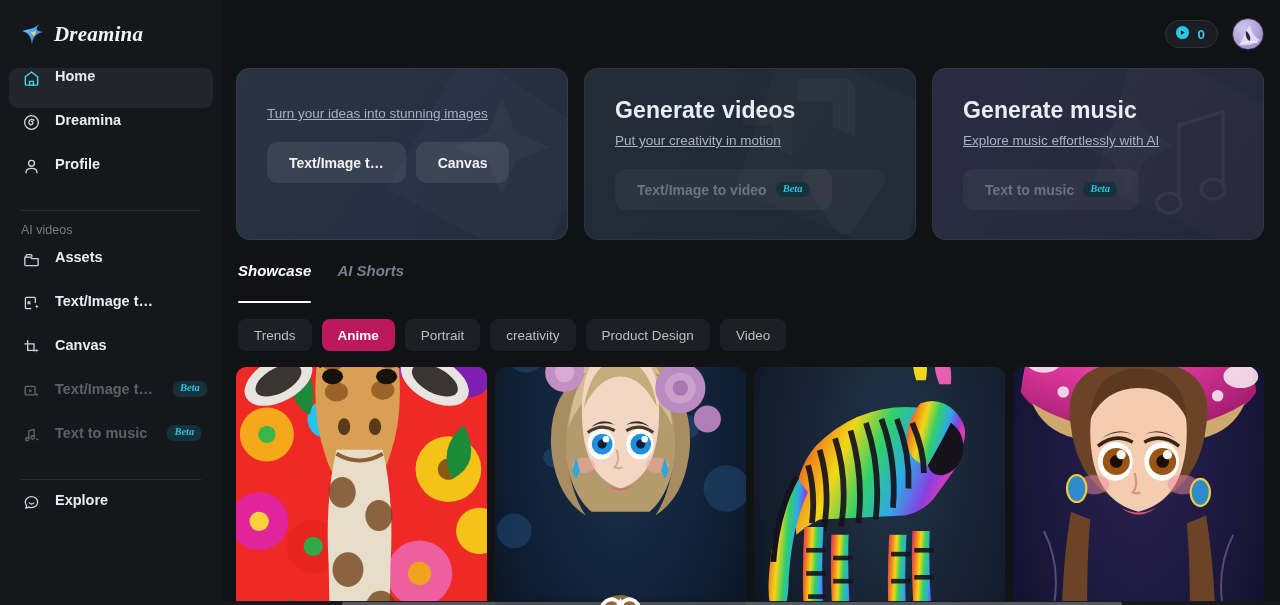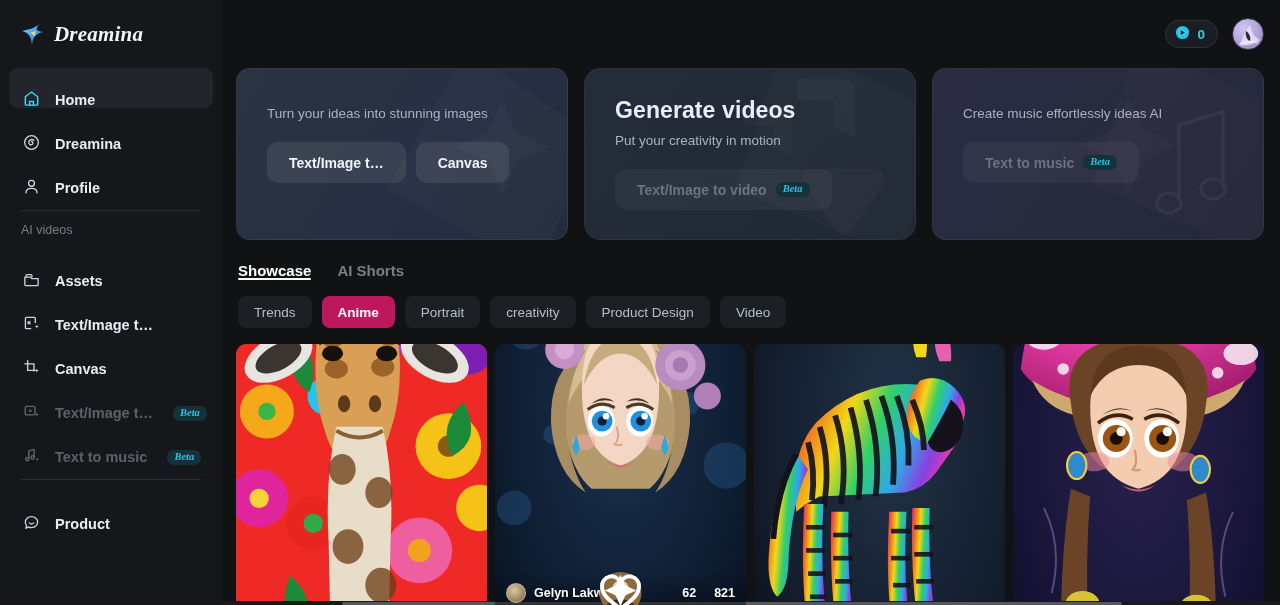--- a/index.html
+++ b/index.html
@@ -24,21 +24,21 @@
     height: 68px; display: flex; align-items: center; gap: 9px;
     padding-left: 10px;
   }
   .brand-logo { width: 26px; height: 26px; flex: 0 0 26px; }
   .brand-name {
     font-family: "Liberation Serif", serif;
     font-style: italic; font-weight: bold;
     font-size: 21px; color: #f2f4f8; letter-spacing: .2px;
   }
   .nav-item {
-    height: 40px; display: flex; align-items: flex-end; gap: 14px;
+    height: 40px; display: flex; align-items: flex-start; gap: 14px;
     border-radius: 9px; padding: 0 12px; margin-bottom: 4px;
     cursor: pointer; position: relative;
   }
   .nav-item .lbl { font-size: 14.5px; font-weight: bold; color: #e9ecf1; white-space: nowrap; }
   .nav-item.active { background: #22262c; }
   .nav-item.disabled .lbl { color: #5b6069; font-weight: bold; }
   .nav-item.disabled .ico { opacity: .42; }
   .ico { width: 20px; height: 20px; flex: 0 0 20px; display: flex; align-items: center; justify-content: center; }
   .ico svg { display: block; }
   .beta {
@@ -76,46 +76,46 @@
 
   
   .cards { display: flex; gap: 16px; margin-top: 55px; }
   .card {
     flex: 1; height: 172px; border-radius: 14px;
     position: relative; overflow: hidden;
     padding: 28px 30px 0;
     border: 1px solid rgba(255,255,255,.055);
   }
   .card.c1 { background: linear-gradient(125deg, #2b3442 0%, #263042 55%, #232c3c 100%); }
-  .card.c2 { background: linear-gradient(125deg, #242c38 0%, #222a37 55%, #1f2733 100%); border-radius: 17px; }
+  .card.c2 { background: linear-gradient(125deg, #242c38 0%, #222a37 55%, #1f2733 100%); }
   .card.c3 { background: linear-gradient(125deg, #2b2c42 0%, #282a3d 55%, #242639 100%); }
   .card-deco { position: absolute; inset: 0; pointer-events: none; overflow: hidden; }
   .card h2 {
     font-size: 23px; font-weight: bold; color: #e8eefb;
     letter-spacing: .1px; position: relative; z-index: 2;
   }
   .card .sub {
     font-size: 13.5px; color: #a9b2c0; margin-top: 9px;
-    position: relative; z-index: 2;
+    position: relative; z-index: 2; text-decoration: underline;
   }
   .card-btns { display: flex; gap: 10px; margin-top: 21px; position: relative; z-index: 2; }
   .pill {
     height: 41px; border-radius: 11px; background: rgba(255,255,255,.085);
     display: inline-flex; align-items: center; justify-content: center;
     padding: 0 22px; font-size: 14px; font-weight: bold; color: #f0f3f8;
     cursor: pointer; white-space: nowrap;
   }
   .pill.muted { background: rgba(255,255,255,.045); color: #6b7280; cursor: default; }
   .pill.muted .beta { margin-left: 9px; }
 
   
   .tabs { display: flex; gap: 26px; margin-top: 22px; padding-left: 2px; }
   .tab {
     font-size: 15px; font-weight: bold; color: #797f89;
-    padding-bottom: 1px; cursor: pointer; position: relative;
+    padding-bottom: 24px; cursor: pointer; position: relative; font-style: italic;
   }
   .tab.active { color: #ffffff; }
   .tab.active::after {
     content: ""; position: absolute; left: 0; right: 0; bottom: 0;
     height: 2.5px; background: #ffffff; border-radius: 2px;
   }
 
   
   .chips { display: flex; gap: 10px; margin-top: 16px; padding-left: 2px; }
   .chip {
@@ -281,21 +281,21 @@
     <div class="sep"></div>
 
 
     <div class="nav-item">
       <span class="ico">
         <svg viewBox="0 0 20 20" width="19" height="19" fill="none" stroke="#cfd4dc" stroke-width="1.4" stroke-linecap="round" stroke-linejoin="round">
           <path d="M16.5 9.6 c0 3.4 -2.9 5.8 -6.5 5.8 -1 0 -2-.2 -2.8-.5 L4 16 l.9 -2.6 A5.6 5.6 0 0 1 3.5 9.6 C3.5 6.2 6.4 3.8 10 3.8 s6.5 2.4 6.5 5.8 Z"></path>
           <path d="M7.6 10.4 c1.4 1.4 3.4 1.4 4.8 0"></path>
         </svg>
       </span>
-      <span class="lbl">Product</span>
+      <span class="lbl">Explore</span>
     </div>
   </aside>
 
   <main class="main">
 
     <div class="topbar">
       <div class="credits">
         <span>
           <svg viewBox="0 0 16 16" width="15" height="15">
             <circle cx="8" cy="8" r="7" fill="#1fc8e8"></circle>
@@ -358,21 +358,22 @@
           <svg viewBox="0 0 340 172" width="340" height="172" preserveAspectRatio="none">
             <path d="M205 -30 L360 50 L330 190 L160 115 Z" fill="#ffffff" opacity=".02"></path>
             <path d="M195 30 l16 30 30 16 -30 16 -16 30 -16 -30 -30 -16 30 -16 Z" fill="#ffffff" opacity=".022"></path>
             <g fill="none" stroke="#ffffff" stroke-width="3.2" opacity=".05">
               <path d="M246 132 V56 l44 -13 v76"></path>
               <ellipse cx="236" cy="134" rx="12" ry="10"></ellipse>
               <ellipse cx="280" cy="120" rx="12" ry="10"></ellipse>
             </g>
           </svg>
         </div>
-        <div class="sub">Create music effortlessly ideas AI</div>
+        <h2>Generate music</h2>
+        <div class="sub">Explore music effortlessly with AI</div>
         <div class="card-btns">
           <div class="pill muted">
             <span>Text to music</span>
             <span class="beta">Beta</span>
           </div>
         </div>
       </div>
     </section>
 
     <nav class="tabs">

